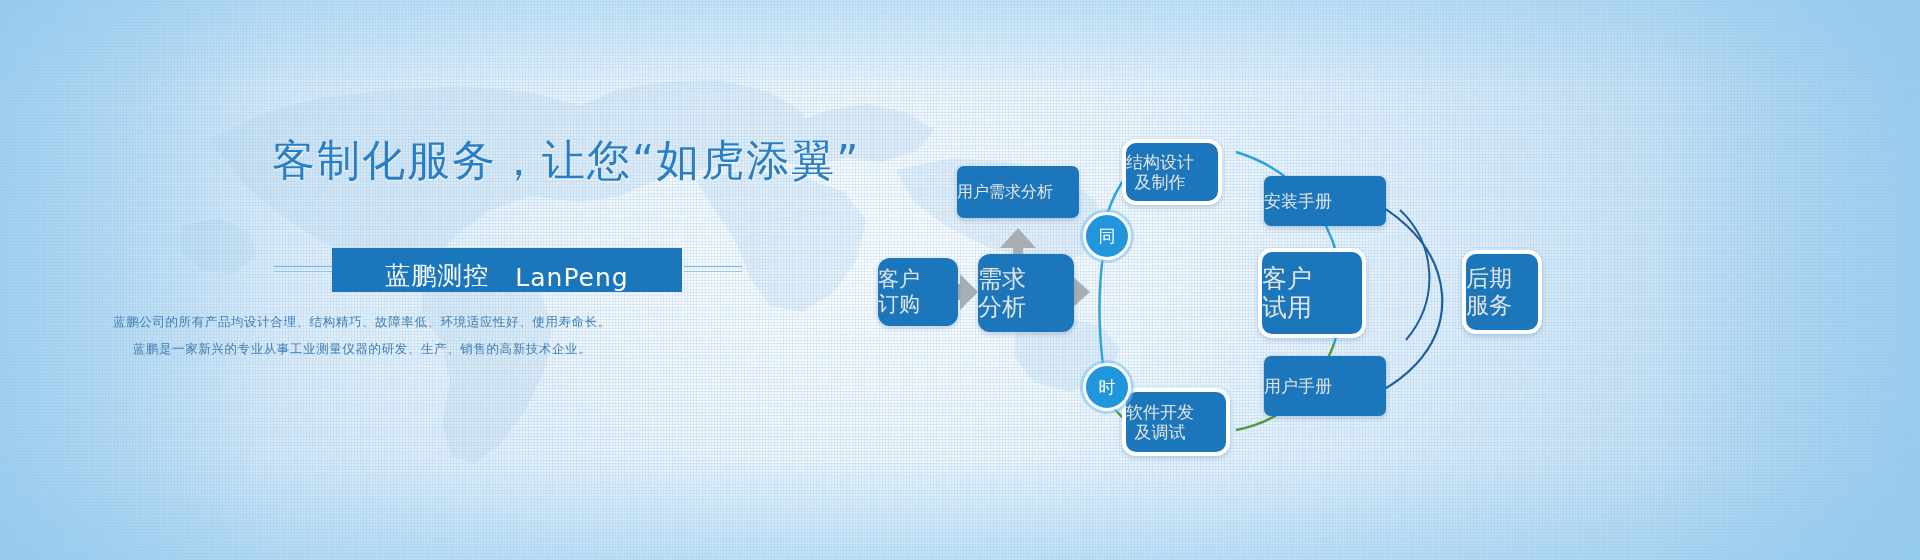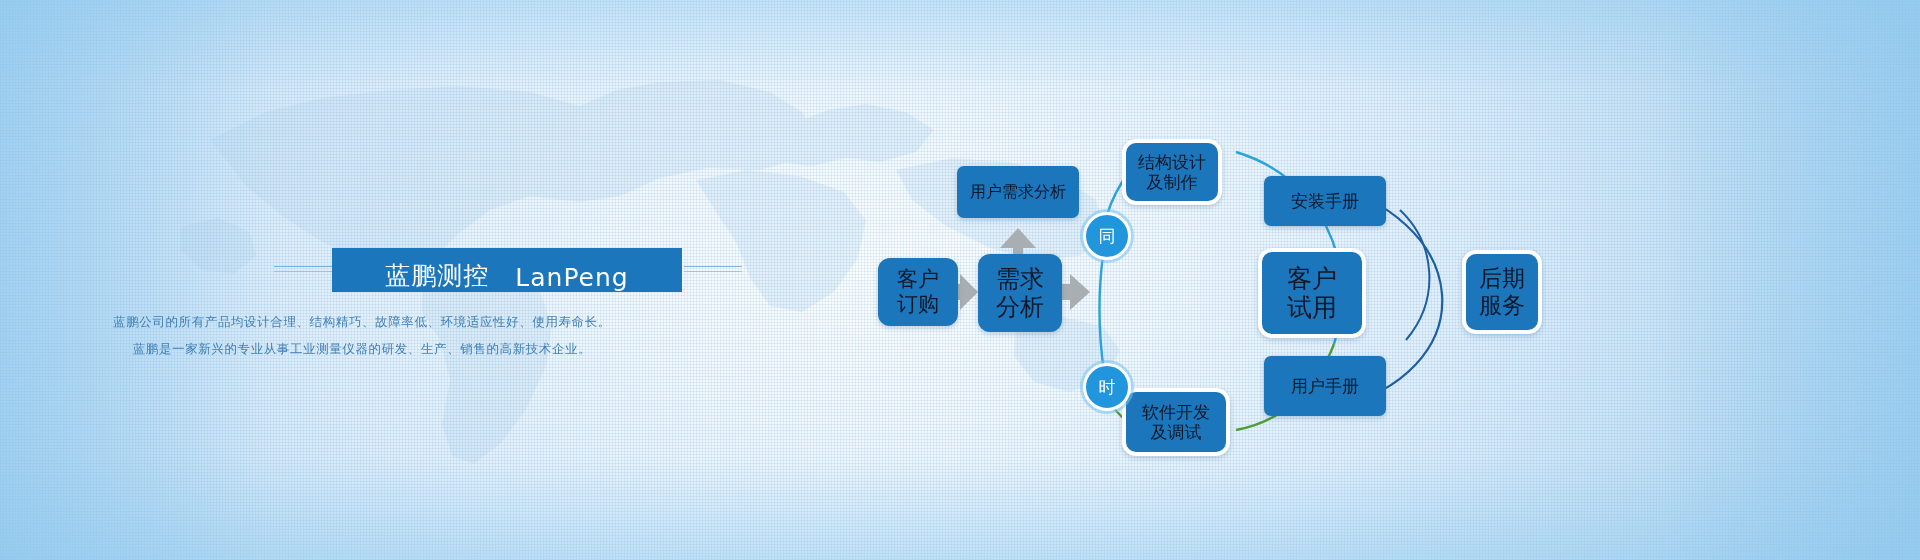--- a/index.html
+++ b/index.html
@@ -61,32 +61,32 @@
     font-family:"DejaVu Sans","Liberation Sans",sans-serif;
   }
   .subline.l1{top:314px;left:-18px;}
   .subline.l2{top:341px;left:-18px;}
 
   
   #flow{position:absolute;left:0;top:0;width:1920px;height:560px;}
   .node{
     position:absolute;box-sizing:border-box;
     background:#1b76bc;
-    color:#0f172a;display:flex;align-items:center;justify-content:center;
+    color:#e5e5e5;display:flex;align-items:center;justify-content:flex-start;
     text-align:center;line-height:1.18;
     font-family:"DejaVu Sans","Liberation Sans",sans-serif;
     box-shadow:0 2px 5px rgba(30,90,140,.25);
   }
   .node.r-sm{border-radius:7px;}
   .node.r-md{border-radius:12px;}
   .node.ring{border:4px solid #ffffff;border-radius:14px;}
 
   .n-user-req{left:957px;top:166px;width:122px;height:52px;font-size:16px;}
   .n-order   {left:878px;top:258px;width:80px;height:68px;font-size:21px;}
-  .n-demand  {left:978px;top:254px;width:84px;height:78px;font-size:24px;}
+  .n-demand  {left:978px;top:254px;width:96px;height:78px;font-size:24px;}
   .n-struct  {left:1122px;top:139px;width:100px;height:66px;font-size:17px;}
   .n-install {left:1264px;top:176px;width:122px;height:50px;font-size:17px;}
   .n-trial   {left:1258px;top:248px;width:108px;height:90px;font-size:25px;}
   .n-manual  {left:1264px;top:356px;width:122px;height:60px;font-size:17px;}
   .n-software{left:1122px;top:388px;width:108px;height:68px;font-size:17px;}
   .n-after   {left:1462px;top:250px;width:80px;height:84px;font-size:23px;}
 
   .badge{
     position:absolute;width:42px;height:42px;border-radius:50%;
     background:#2196dd;border:3px solid #ffffff;
@@ -114,20 +114,21 @@
              L690 258 L676 222 L656 192 Z"></path>
     <path d="M836 150 L892 138 L950 142 L1000 156 L1036 180 L1046 214 L1020 236 L976 240 L930 228
              L886 206 L852 180 Z"></path>
     <path d="M956 306 L1000 296 L1042 306 L1060 330 L1046 358 L1010 372 L974 362 L954 336 Z"></path>
     <path d="M122 206 L158 198 L190 212 L196 236 L174 254 L142 250 L120 230 Z"></path>
   </svg>
 
   <div id="mesh"></div>
   <div id="vign"></div>
 
+  <div class="headline">客制化服务，让您“如虎添翼”</div>
 
   <div class="brandbar-wrap">
     <div class="deco-lines left">
         <i></i>
         <i></i>
       </div>
     <div class="brandbar">
       <span>蓝鹏测控</span>
       <span style="display:inline-block;width:26px"></span>
       <span>LanPeng</span>

